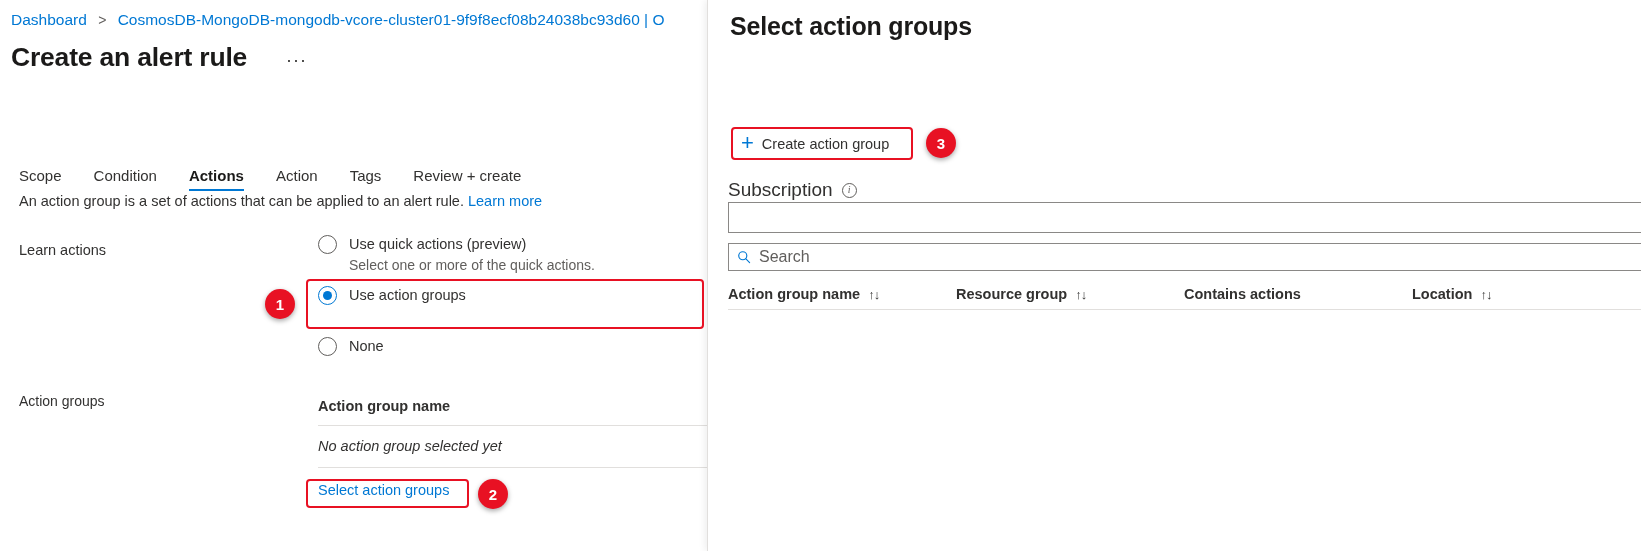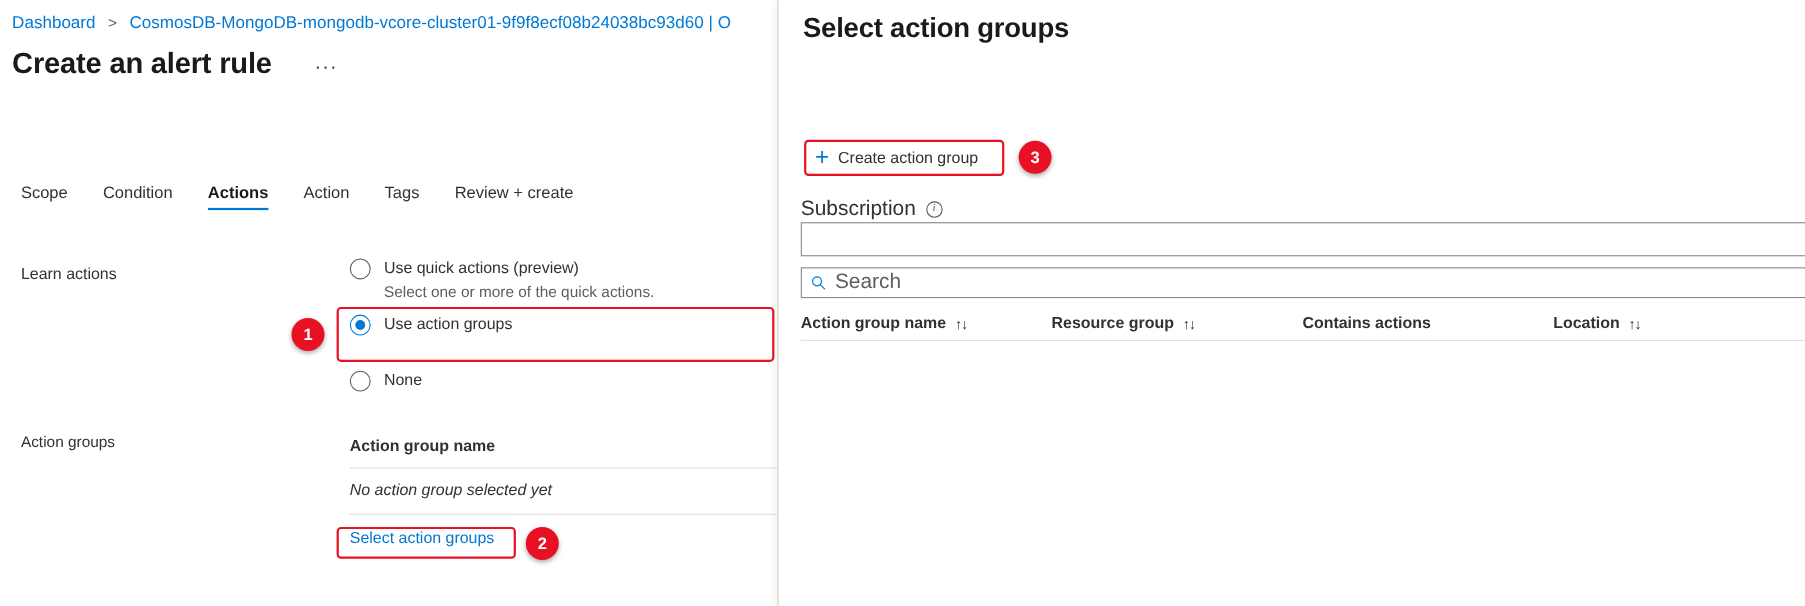--- a/index.html
+++ b/index.html
@@ -8,21 +8,21 @@
     height: 551px;
     overflow: hidden;
     background: #ffffff;
     font-family: "Liberation Sans", sans-serif;
     color: #201f1e;
   }
   #root {
     position: relative;
     width: 1641px;
     height: 551px;
-    background: #84cc16;
+    background: #86efac;
   }
 
   
   #left-blade {
     position: absolute;
     left: 0; top: 0;
     width: 707px; height: 551px;
     background: #ffffff;
     overflow: hidden;
   }
@@ -292,21 +292,21 @@
     left: 728px; top: 243px;
     width: 950px; height: 28px;
     border: 1px solid #8a8886;
     background: #ffffff;
     display: flex;
     align-items: center;
     padding-left: 8px;
   }
   #search-icon-svg { flex: 0 0 auto; margin-right: 8px; }
   #search-placeholder {
-    font-size: 19px;
+    font-size: 16px;
     color: #605e5c;
   }
 
   
   #ag-list-table {
     position: absolute;
     left: 728px; top: 279px;
     width: 950px;
   }
   #ag-list-head {
@@ -388,20 +388,24 @@
 
     <div id="tabs">
       <div class="tab">Scope</div>
       <div class="tab">Condition</div>
       <div class="tab active">Actions</div>
       <div class="tab">Action</div>
       <div class="tab">Tags</div>
       <div class="tab">Review + create</div>
     </div>
 
+    <div id="desc-line">
+      <span>An action group is a set of actions that can be applied to an alert rule.</span>
+      <span class="learn-link">Learn more</span>
+    </div>
 
     <div id="select-actions-label">Learn actions</div>
 
     <div class="radio-row" id="radio-quick">
       <span class="radio-circle"></span>
       <span class="radio-texts">
         <span class="radio-title">Use quick actions (preview)</span>
         <span class="radio-sub" style="display:block">Select one or more of the quick actions.</span>
       </span>
     </div>

